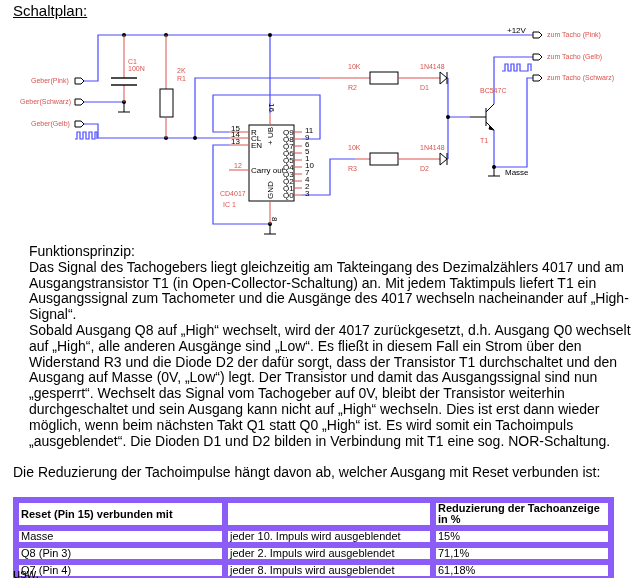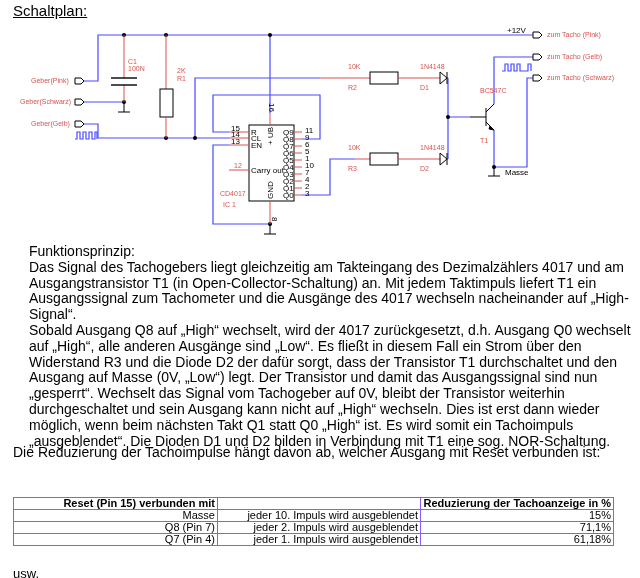--- a/index.html
+++ b/index.html
@@ -3,23 +3,23 @@
 <meta charset="utf-8">
 <style>
   html, body { margin:0; padding:0; background:#ffffff; }
   body { width:640px; height:578px; position:relative; overflow:hidden; font-family:"Liberation Sans", sans-serif; color:#000; }
   .heading { position:absolute; left:13px; top:2px; font-size:15px;text-decoration:underline; }
   #schematic { position:absolute; left:0; top:0; }
   .sch-red { fill:#d9534f; font-family:"Liberation Sans", sans-serif; font-size:7px; }
   .sch-blk { fill:#000; font-family:"Liberation Sans", sans-serif; font-size:8px; }
   .text-block { position:absolute; left:13px; top:244px; width:620px; font-size:14px; line-height:15.8px;margin-left:16px; }
   .text-block p { margin:0; }
-  .intro { position:absolute; left:13px; top:444px; font-size:14px; }
+  .intro { position:absolute; left:13px; top:464px; font-size:14px; }
   table.reset { position:absolute; left:13px; top:497px; width:601px; border-collapse:collapse; font-size:11px; }
-  table.reset th, table.reset td { border:1px solid #8b5cf6; padding:0 2px; height:10px; line-height:11px; text-align:right;margin-top:16px; }
+  table.reset th, table.reset td { border:6px solid #8b5cf6; padding:0 2px; height:10px; line-height:11px; text-align:left;margin-top:16px; }
   table.reset th { font-weight:bold; }
   table.reset th:nth-child(1), table.reset td:nth-child(1) { width:199px; }
   table.reset th:nth-child(2), table.reset td:nth-child(2) { width:198px; }
   .usw { position:absolute; left:13px; top:566px; font-size:13px; }
 </style>
 </head>
 <body>
 
 <div class="heading">Schaltplan:</div>
 
@@ -245,25 +245,25 @@
       <th>Reduzierung der Tachoanzeige in %</th>
     </tr>
   </thead>
   <tbody>
     <tr>
       <td>Masse</td>
       <td>jeder 10. Impuls wird ausgeblendet</td>
       <td>15%</td>
     </tr>
     <tr>
-      <td>Q8 (Pin 7)</td>
+      <td>Q8 (Pin 3)</td>
       <td>jeder 2. Impuls wird ausgeblendet</td>
       <td>71,1%</td>
     </tr>
     <tr>
       <td>Q7 (Pin 4)</td>
-      <td>jeder 1. Impuls wird ausgeblendet</td>
+      <td>jeder 8. Impuls wird ausgeblendet</td>
       <td>61,18%</td>
     </tr>
   </tbody>
 </table>
 
 <div class="usw">usw.</div>
 
 </body></html>

